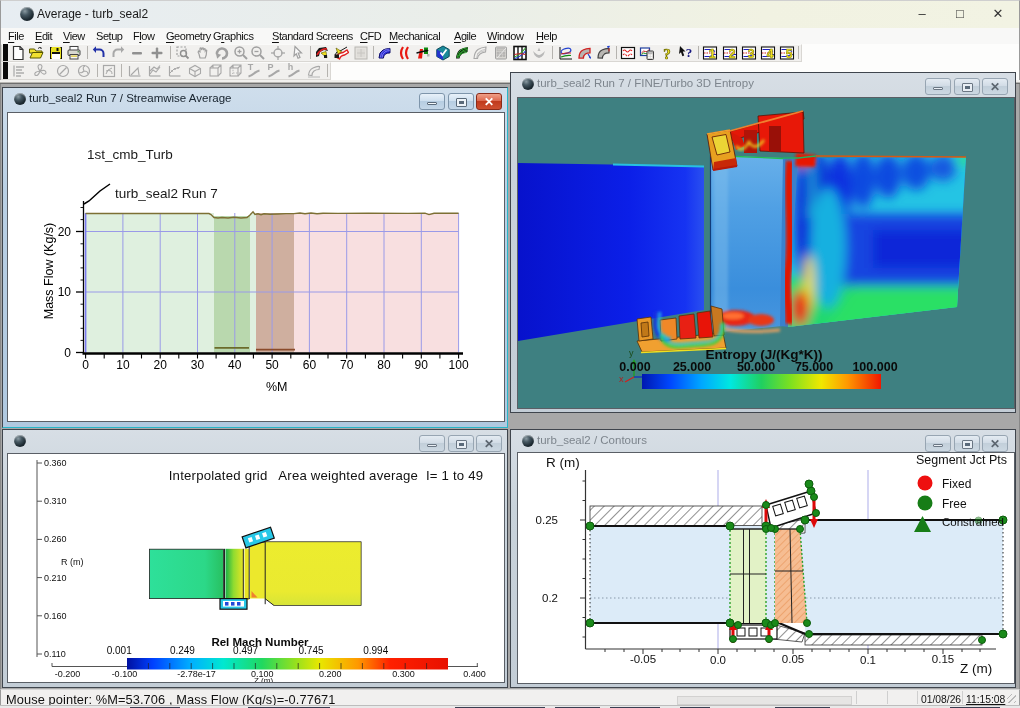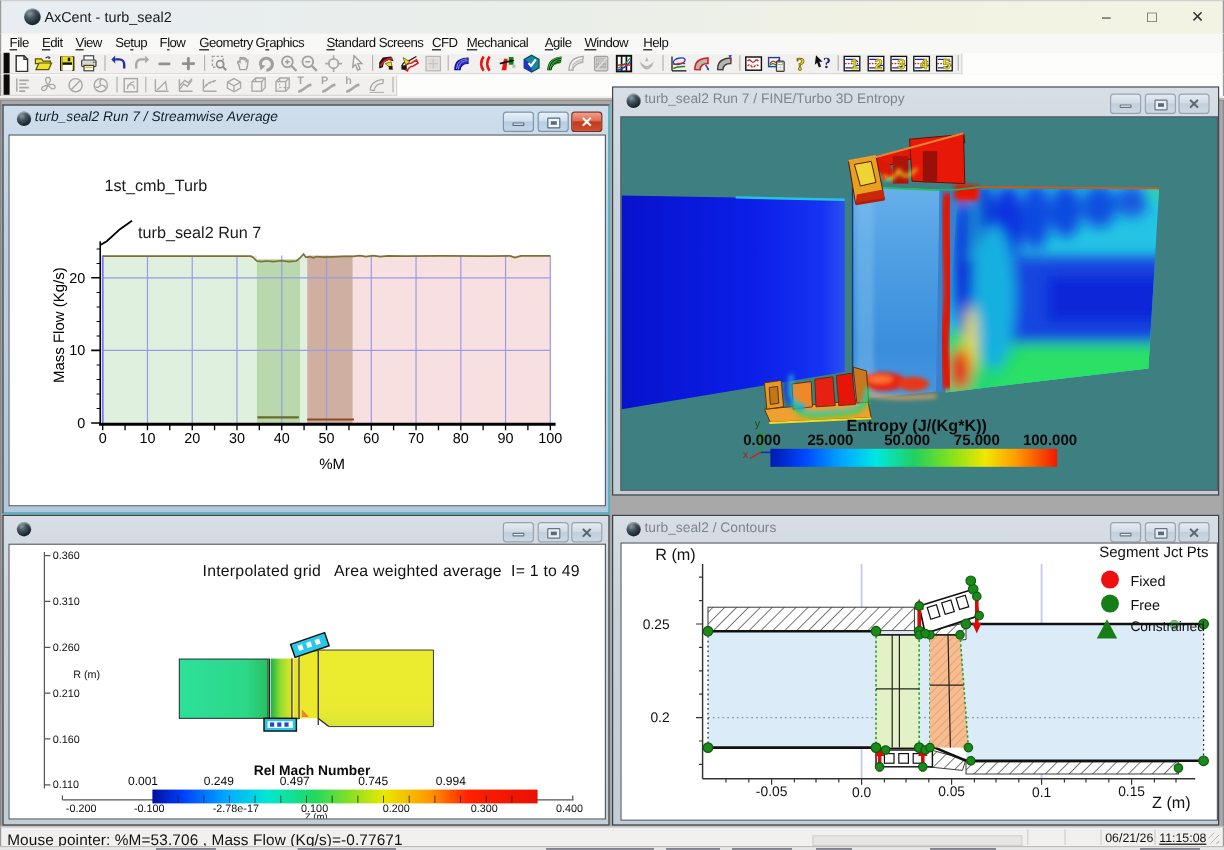--- a/index.html
+++ b/index.html
@@ -24,21 +24,21 @@
 .grip { position:absolute; left:2px; top:0px; width:5px; height:17px; background:#0a0a0a; }
 .tsep { position:absolute; top:2px; width:1px; height:13px; background:#b5b3af; }
 .ticon { position:absolute; top:1px; width:16px; height:16px; }
 #understrip { left:0; top:80px; width:1020px; height:4px; background:linear-gradient(#f1f0ee 0 50%, #b9b7b3 50% 75%, #6e6e6e 75% 100%); }
 
 #mdi { left:0; top:84px; width:1020px; height:605px; background:#a8a8a8; border-left:1px solid #888; border-right:1px solid #888;}
 .win { position:absolute; border:1px solid #3f454d; }
 .win.active { background:linear-gradient(#cfdeec,#bad0e4 30%,#b0c9e0); }
 .win.inactive { background:linear-gradient(#d7dee5,#c9d3db 30%,#c3cdd6); }
 .wtitle { position:absolute; left:26px; top:4px; font-size:11.5px; white-space:nowrap; }
-.win.active .wtitle { color:#15202b;font-style:italic; }
+.win.active .wtitle { color:#15202b; }
 .win.inactive .wtitle { color:#7d858d; }
 .wicon { position:absolute; left:11px; top:5px; width:12px; height:12px; }
 .wcontent { position:absolute; background:#fff; border:1px solid #5a5f66; }
 .wbtn { position:absolute; top:5px; width:26px; height:17px; border-radius:3px; font-size:10px; }
 .wbtn.blue { background:linear-gradient(#e8f1f9 0%,#cfe0ef 45%,#b6cde2 50%,#c4d7e8 100%); border:1px solid #7e95ab; }
 .wbtn.red { background:linear-gradient(#f0a088 0%,#dd6a50 45%,#c03a1d 50%,#cf4f30 100%); border:1px solid #8a2a18; }
 .wbtn.gray { background:linear-gradient(#e4ebf2 0%,#d2dce6 45%,#c2cfda 50%,#ccd8e2 100%); border:1px solid #97a5b2; }
 .glyph-min { position:absolute; left:7px; top:8px; width:10px; height:3px; background:#f4f8fb; border:1px solid #5a6a7a; border-radius:1px;}
 .glyph-max { position:absolute; left:7px; top:4px; width:11px; height:9px; background:#eef4f9; border:1px solid #5a6a7a; border-radius:1px;}
 .glyph-max:after { content:""; position:absolute; left:2px; top:2px; width:5px; height:3px; background:#5a6a7a;}
@@ -50,21 +50,21 @@
 .ssep { position:absolute; top:1px; width:1px; height:13px; background:#cfcfcf; }
 #bottomstrip { left:0; top:705px; width:1020px; height:3px; background:#e9e9e9; border-top:1px solid #bdbdbd;}
 .bdash { position:absolute; top:1px; height:2px; background:#3a3f52; }
 </style>
 </head>
 <body>
 <div id="app">
 
   <div id="titlebar" class="abs"></div>
   <div class="abs sphere" style="left:20px; top:7px; width:14px; height:14px;"></div>
-  <div id="titletext" class="abs">AxCent - turb_seal2</div>
+  <div id="titletext" class="abs">Average - turb_seal2</div>
   <div class="abs capbtn" style="left:915px;">–</div>
   <div class="abs capbtn" style="left:953px; font-size:13px;">□</div>
   <div class="abs capbtn" style="left:991px;">✕</div>
 
   <div id="menubar" class="abs">
     <span class="mi" style="left:7px;"><u>F</u>ile</span>
     <span class="mi" style="left:34px;"><u>E</u>dit</span>
     <span class="mi" style="left:62px;"><u>V</u>iew</span>
     <span class="mi" style="left:95px;">Se<u>t</u>up</span>
     <span class="mi" style="left:132px;">F<u>l</u>ow</span>
@@ -979,21 +979,21 @@
     </div>
   </div>
 
   <div id="statusbar" class="abs">
     <div id="statustext">Mouse pointer: %M=53.706 , Mass Flow (Kg/s)=-0.77671</div>
     <div style="position:absolute; left:676px; top:6px; width:175px; height:9px; background:#e6e5e4; border:1px solid #d2d1d0;"></div>
     <div class="ssep" style="left:855px;"></div>
     <div class="ssep" style="left:886px;"></div>
     <div class="ssep" style="left:916px;"></div>
     <div class="ssep" style="left:961px;"></div>
-    <div style="position:absolute; left:920px; top:4px; font-size:10.3px; color:#111;">06/21/26</div>
+    <div style="position:absolute; left:920px; top:4px; font-size:10.3px; color:#111;">01/08/26</div>
     <div style="position:absolute; left:965px; top:4px; font-size:10.3px; color:#111;text-decoration:underline;">11:15:08</div>
     <div style="position:absolute; right:3px; bottom:2px; width:9px; height:9px; background:
       repeating-linear-gradient(135deg, transparent 0 3px, #b9b9b9 3px 4px);"></div>
   </div>
   <div id="bottomstrip" class="abs">
     <div class="bdash" style="left:130px; width:50px;"></div>
     <div class="bdash" style="left:248px; width:82px;"></div>
     <div class="bdash" style="left:455px; width:90px;"></div>
     <div class="bdash" style="left:555px; width:45px;"></div>
     <div class="bdash" style="left:610px; width:50px;"></div>

